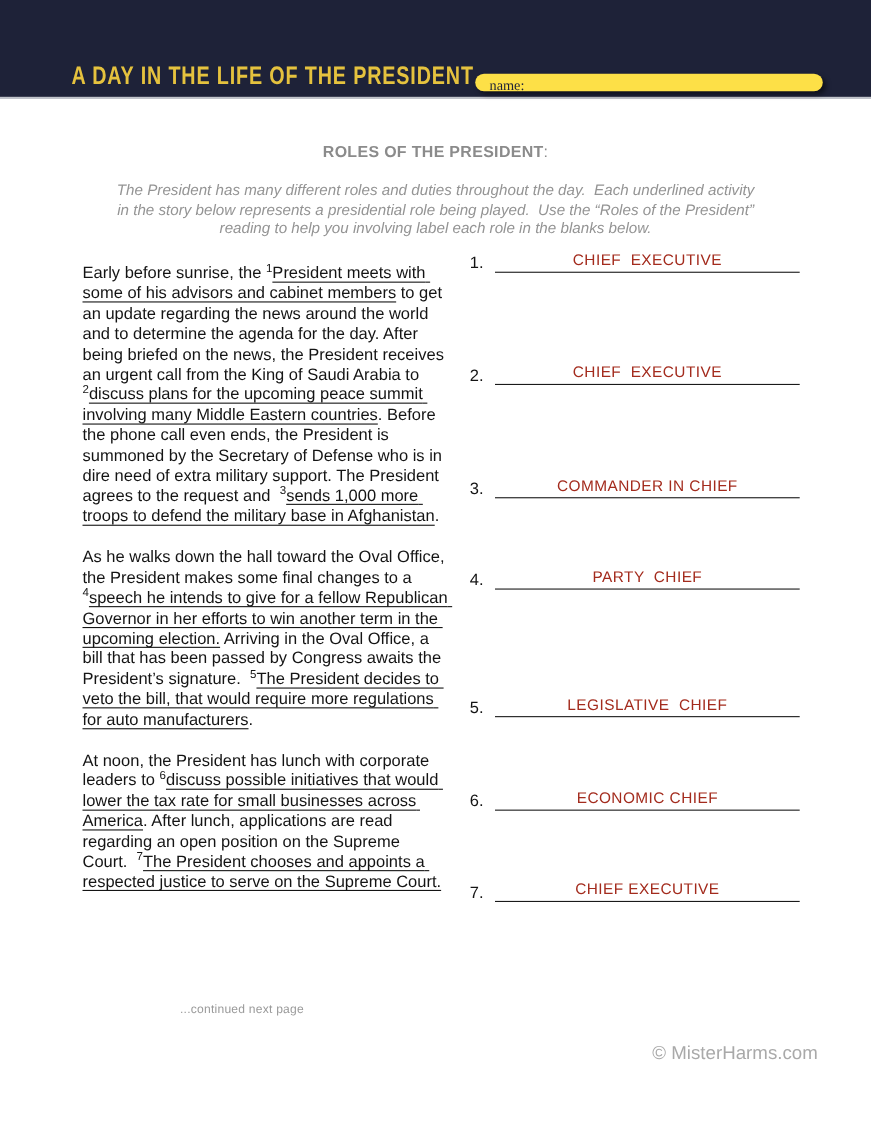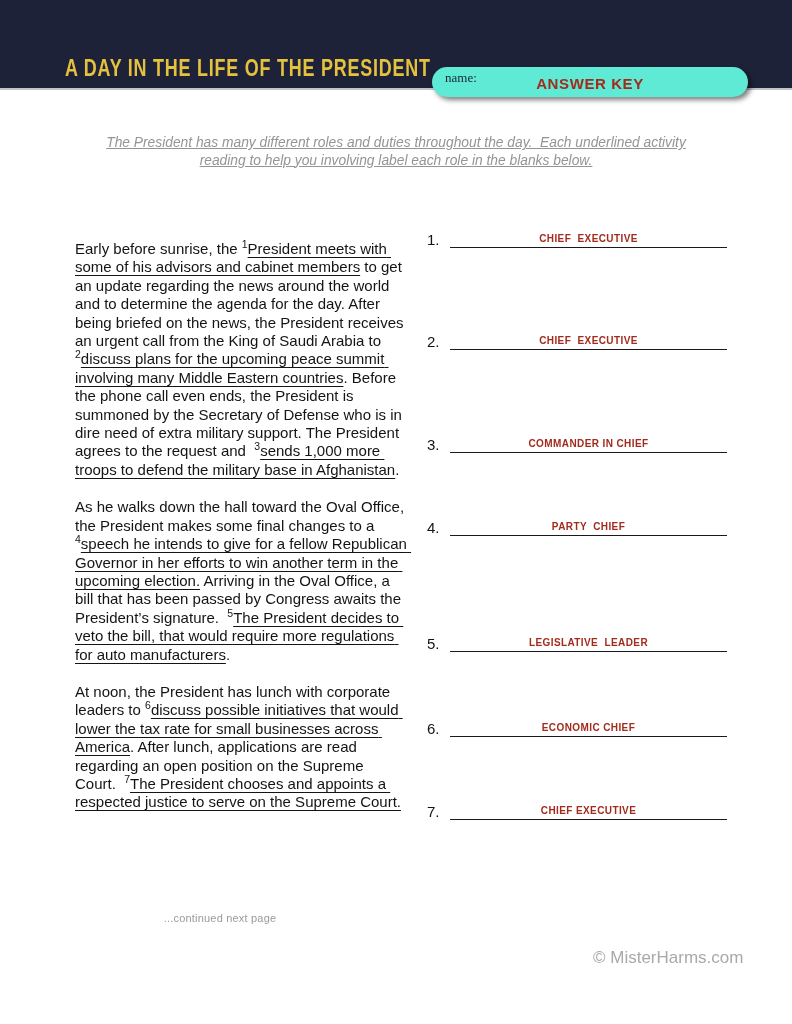--- a/index.html
+++ b/index.html
@@ -22,38 +22,38 @@
     background:var(--navy);
     border-bottom:2px solid #c0c3ca;
   }
   .title{
     position:absolute;left:65px;top:57px;margin:0;
     color:var(--gold);font-size:23px;line-height:23px;font-weight:bold;
     letter-spacing:1px;white-space:nowrap;
     transform:scaleX(0.78);transform-origin:left center;
   }
   .name-pill{
-    position:absolute;left:432px;top:67px;width:316px;height:30px;
-    background:#5eead4;border-radius:16px;
+    position:absolute;left:432px;top:67px;width:316px;height:16px;
+    background:#fde047;border-radius:16px;
     box-shadow:3px 3px 5px rgba(0,0,0,0.5);
   }
   .name-label{
     position:absolute;left:13px;top:3px;
     font-family:"Liberation Serif", serif;font-size:13px;color:var(--navy);
   }
   .name-value{
     position:absolute;left:0;right:0;top:8px;text-align:center;
     color:var(--red);font-weight:bold;font-size:15px;letter-spacing:0.6px;
   }
   
   .instructions{position:absolute;top:131px;left:0;width:792px;text-align:center;}
   .instr-heading{font-size:14.5px;color:#8b8b8b;letter-spacing:0.3px;}
   .instr-heading b{font-weight:bold;}
   .instr-heading span{font-weight:normal;}
-  .instr-body{margin-top:3px;font-style:italic;color:var(--instr-gray);font-size:13.8px;line-height:17.5px;text-decoration:underline;}
+  .instr-body{margin-top:17px;font-style:italic;color:var(--instr-gray);font-size:13.8px;line-height:17.5px;}
   .instr-body div{white-space:pre;}
   
   .story{
     position:absolute;left:75px;top:240px;width:333px;
     font-size:15px;line-height:18.4px;color:#141414;
   }
   .story p{margin:0 0 19px 0;white-space:pre-wrap;}
   .story sup{font-size:10.5px;vertical-align:super;line-height:0;}
   .story u{text-decoration:underline;text-decoration-thickness:1px;text-underline-offset:2.5px;}
   .continued{
@@ -64,42 +64,43 @@
   .ans-row{
     position:absolute;left:427px;width:300px;height:26px;
     display:flex;align-items:flex-end;
   }
   .ans-num{width:23px;font-size:15px;color:#141414;line-height:15px;padding-bottom:1px;}
   .ans-blank{
     flex:1;height:100%;border-bottom:1.6px solid #1a1a1a;
     display:flex;align-items:flex-end;justify-content:center;
   }
   .ans-text{
-    color:var(--red);font-weight:bold;font-size:10px;letter-spacing:0.4px;
+    color:var(--red);font-weight:normal;font-size:14px;letter-spacing:0.4px;
     white-space:pre;padding-bottom:3px;
   }
   
   .copyright{position:absolute;left:593px;top:948px;color:var(--footer-gray);font-size:17px;}
 </style>
 </head>
 <body>
 
 <div>
 
   <header class="band">
     <h1 class="title">A DAY IN THE LIFE OF THE PRESIDENT</h1>
   </header>
   <div class="name-pill">
     <span class="name-label">name:</span>
-    <span class="name-value">ANSWER KEY</span>
   </div>
 
   <section class="instructions">
+    <div class="instr-heading"><b>ROLES OF THE PRESIDENT</b><span>:</span></div>
     <div class="instr-body">
       <div>The President has many different roles and duties throughout the day.  Each underlined activity</div>
+      <div>in the story below represents a presidential role being played.  Use the “Roles of the President”</div>
       <div>reading to help you involving label each role in the blanks below.</div>
     </div>
   </section>
 
   <section class="story" id="story">
       <p><span>Early before sunrise, the </span><sup>1</sup><u>President meets with some of his advisors and cabinet members</u><span> to get an update regarding the news around the world and to determine the agenda for the day. After being briefed on the news, the President receives an urgent call from the King of Saudi Arabia to </span><sup>2</sup><u>discuss plans for the upcoming peace summit involving many Middle Eastern countries</u><span>. Before the phone call even ends, the President is summoned by the Secretary of Defense who is in dire need of extra military support. The President agrees to the request and  </span><sup>3</sup><u>sends 1,000 more troops to defend the military base in Afghanistan</u><span>.</span></p>
       <p><span>As he walks down the hall toward the Oval Office, the President makes some final changes to a </span><sup>4</sup><u>speech he intends to give for a fellow Republican Governor in her efforts to win another term in the upcoming election.</u><span> Arriving in the Oval Office, a bill that has been passed by Congress awaits the President’s signature.  </span><sup>5</sup><u>The President decides to veto the bill, that would require more regulations for auto manufacturers</u><span>.</span></p>
       <p><span>At noon, the President has lunch with corporate leaders to </span><sup>6</sup><u>discuss possible initiatives that would lower the tax rate for small businesses across America</u><span>. After lunch, applications are read regarding an open position on the Supreme Court.  </span><sup>7</sup><u>The President chooses and appoints a respected justice to serve on the Supreme Court.</u></p>
     </section>
   <div class="continued">...continued next page</div>
@@ -125,21 +126,21 @@
     </div>
     <div class="ans-row" style="top:510px">
       <span class="ans-num">4.</span>
       <div class="ans-blank">
         <span class="ans-text">PARTY  CHIEF</span>
       </div>
     </div>
     <div class="ans-row" style="top:626px">
       <span class="ans-num">5.</span>
       <div class="ans-blank">
-        <span class="ans-text">LEGISLATIVE  LEADER</span>
+        <span class="ans-text">LEGISLATIVE  CHIEF</span>
       </div>
     </div>
     <div class="ans-row" style="top:711px">
       <span class="ans-num">6.</span>
       <div class="ans-blank">
         <span class="ans-text">ECONOMIC CHIEF</span>
       </div>
     </div>
     <div class="ans-row" style="top:794px">
       <span class="ans-num">7.</span>

